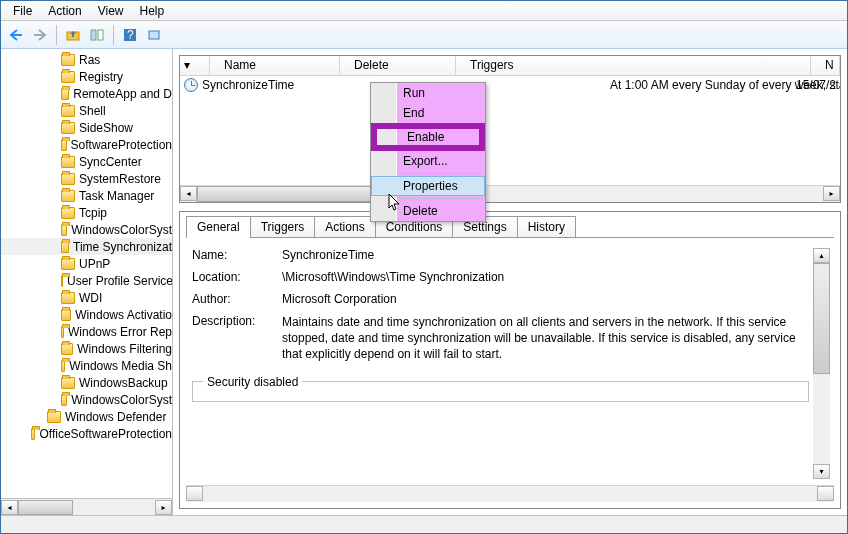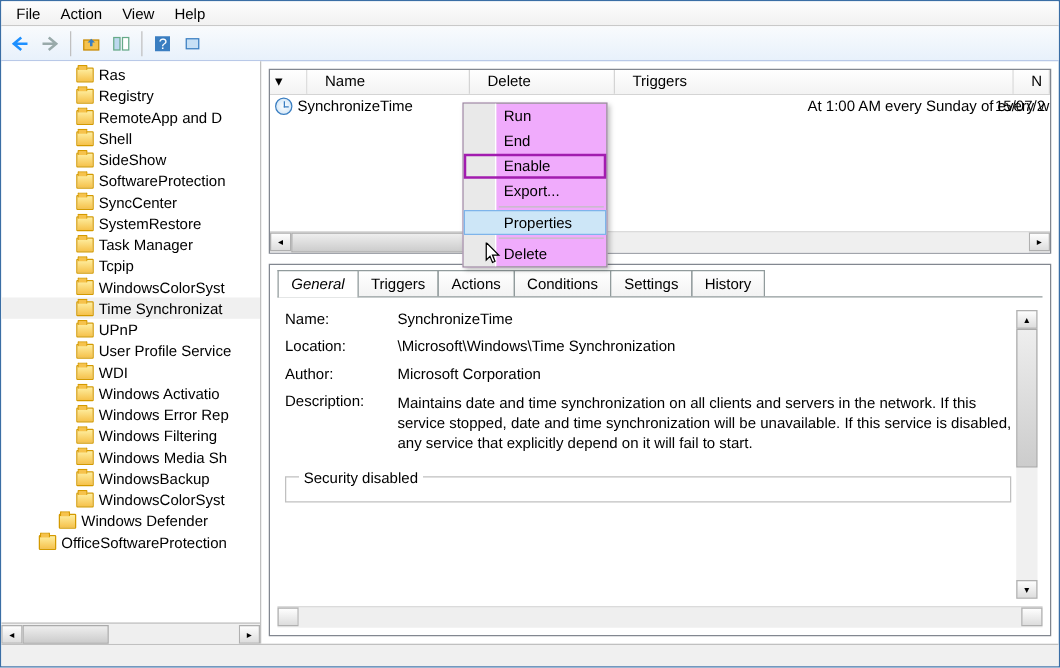--- a/index.html
+++ b/index.html
@@ -9,21 +9,21 @@
 .menubar { display: flex; background: linear-gradient(#fdfdfd, #f1f1f1); border-bottom: 1px solid #c9c9c9; height: 20px; align-items: center; padding: 0 4px; }
 .menubar div { padding: 2px 8px; cursor: default; }
 
 
 .toolbar { display: flex; align-items: center; height: 28px; background: linear-gradient(#f9fbfd, #e8f1fb); border-bottom: 1px solid #b9c9e8; padding: 0 4px; gap: 2px; }
 .tbtn { width: 22px; height: 22px; display:flex; align-items:center; justify-content:center; border: 1px solid transparent; }
 .tsep { width:1px; height:20px; background:#c0c0c0; margin:0 3px; }
 
 
 .main { flex:1; display:flex; min-height:0; }
-.tree-pane { width: 208px; border-right: 1px solid #c0c0c0; display:flex; flex-direction:column; background:#fff;gap:41px; }
+.tree-pane { width: 172px; border-right: 1px solid #c0c0c0; display:flex; flex-direction:column; background:#fff;gap:41px; }
 .tree { flex:1; overflow:hidden; padding-top:2px; }
 .tree-row { display:flex; align-items:center; height:17px; white-space:nowrap; padding-left: 60px; gap:4px; cursor:default; }
 .tree-row.l1 { padding-left:46px; }
 .tree-row.l0 { padding-left:30px; }
 .tree-row .folder { width:14px; height:12px; background: linear-gradient(#feeea0,#f6c24c); border:1px solid #d49a00; border-radius:1px; position:relative; }
 .tree-row .folder::before { content:""; position:absolute; top:-3px; left:0; width:6px; height:3px; background:#f6c24c; border:1px solid #d49a00; border-bottom:none; border-radius:1px 1px 0 0; }
 .tree-row.sel { background:#f0f0f0; }
 .hscroll-tree { height:17px; border-top:1px solid #c0c0c0; background:#f0f0f0; display:flex; align-items:center; }
 .hscroll-tree .arrow { width:17px; height:15px; background:linear-gradient(#fefefe,#ddd); border:1px solid #b0b0b0; display:flex; align-items:center; justify-content:center; font-size:8px; }
 .hscroll-tree .track { flex:1; height:15px; background:#efefef; position:relative; }
@@ -43,29 +43,29 @@
 .list-scroll { height:17px; border-top:1px solid #d4d4d4; background:#f0f0f0; display:flex; }
 .list-scroll .arrow { width:17px; height:15px; background:linear-gradient(#fefefe,#ddd); border:1px solid #b0b0b0; display:flex; align-items:center; justify-content:center; font-size:8px; }
 .list-scroll .track { flex:1; background:#efefef; position:relative; }
 .list-scroll .thumb { position:absolute; height:100%; background:linear-gradient(#eee,#ccc); border:1px solid #aaa; }
 
 
 .context-menu { position:absolute; left:370px; top:82px; width:116px; background:#f0abfc; border:1px solid #979797; box-shadow:2px 2px 4px rgba(0,0,0,0.25); z-index:10; }
 .cm-strip { position:absolute; left:0; top:0; bottom:0; width:26px; background:#e9e9e9; border-right:1px solid #fff; }
 .cm-item { position:relative; padding:3px 8px 3px 32px; cursor:default; }
 .cm-item.hover { background:#cde6f7; border:1px solid #7eb4ea; padding:2px 7px 2px 31px; }
-.cm-item.boxed { border:2px solid #a21caf; padding:1px 10px 1px 30px; }
+.cm-item.boxed { border:6px solid #a21caf; padding:1px 10px 1px 30px; }
 .cm-sep { height:1px; margin:2px 2px 2px 28px; background:#c0c0c0; }
 .cursor { position:absolute; width:14px; height:18px; z-index:20; pointer-events:none; }
 
 
 .details-box { flex:1; margin-top:8px; border:1px solid #828790; background:#fff; display:flex; flex-direction:column; min-height:0; }
 .tabs { display:flex; padding:4px 6px 0 6px; gap:0; }
 .tab { padding:3px 10px; border:1px solid #919b9c; border-bottom:none; background:linear-gradient(#fff,#f3f3f3); margin-right:-1px; cursor:default; }
-.tab.active { background:#fff; position:relative; z-index:2; margin-bottom:-1px;font-style:italic; }
+.tab.active { background:#fff; position:relative; z-index:2; margin-bottom:-1px; }
 .tab-panel { flex:1; border-top:1px solid #919b9c; margin:0 6px 6px 6px; padding:10px 4px 0 6px; display:flex; min-height:0; }
 .fields { flex:1; min-width:0; }
 .frow { display:flex; margin-bottom:8px; }
 .frow .lbl { width:90px; }
 .frow .val { flex:1; }
 .desc .val { line-height:1.35; }
 fieldset { border:1px solid #c0c0c0; padding:8px 10px 4px 10px; margin-top:12px; }
 legend { padding:0 4px; }
 .vscroll { width:17px; background:#f0f0f0; margin-left:4px; display:flex; flex-direction:column; }
 .vscroll .arrow { height:15px; background:linear-gradient(#fefefe,#ddd); border:1px solid #b0b0b0; display:flex; align-items:center; justify-content:center; font-size:8px; }

